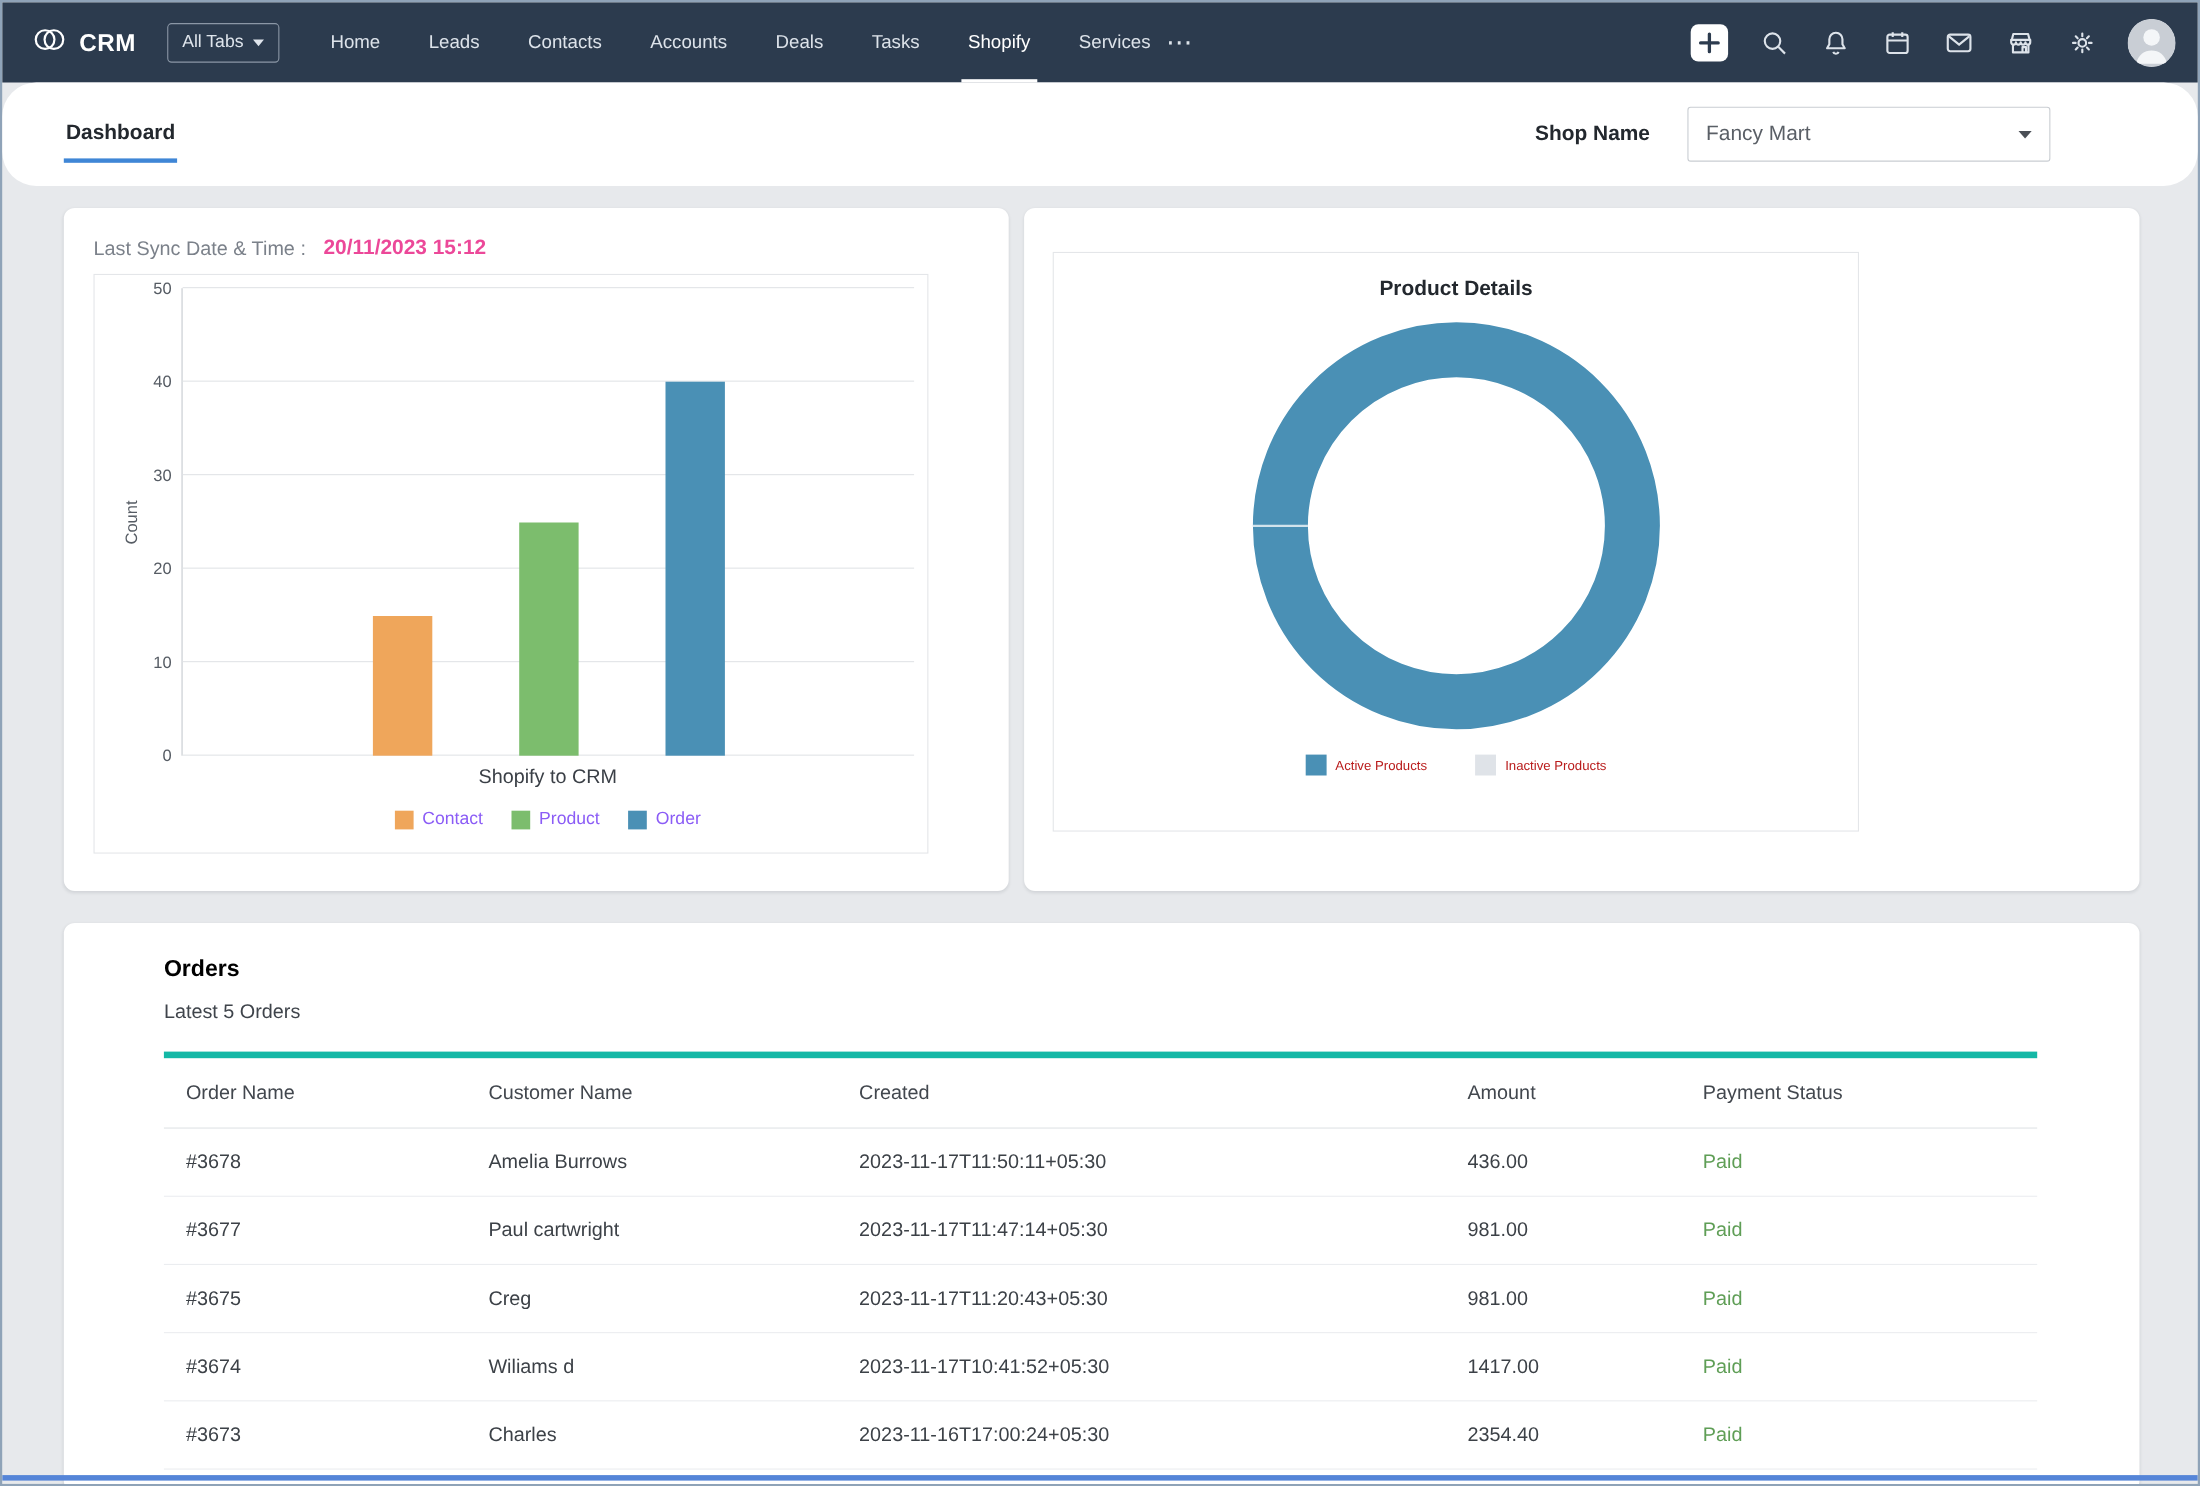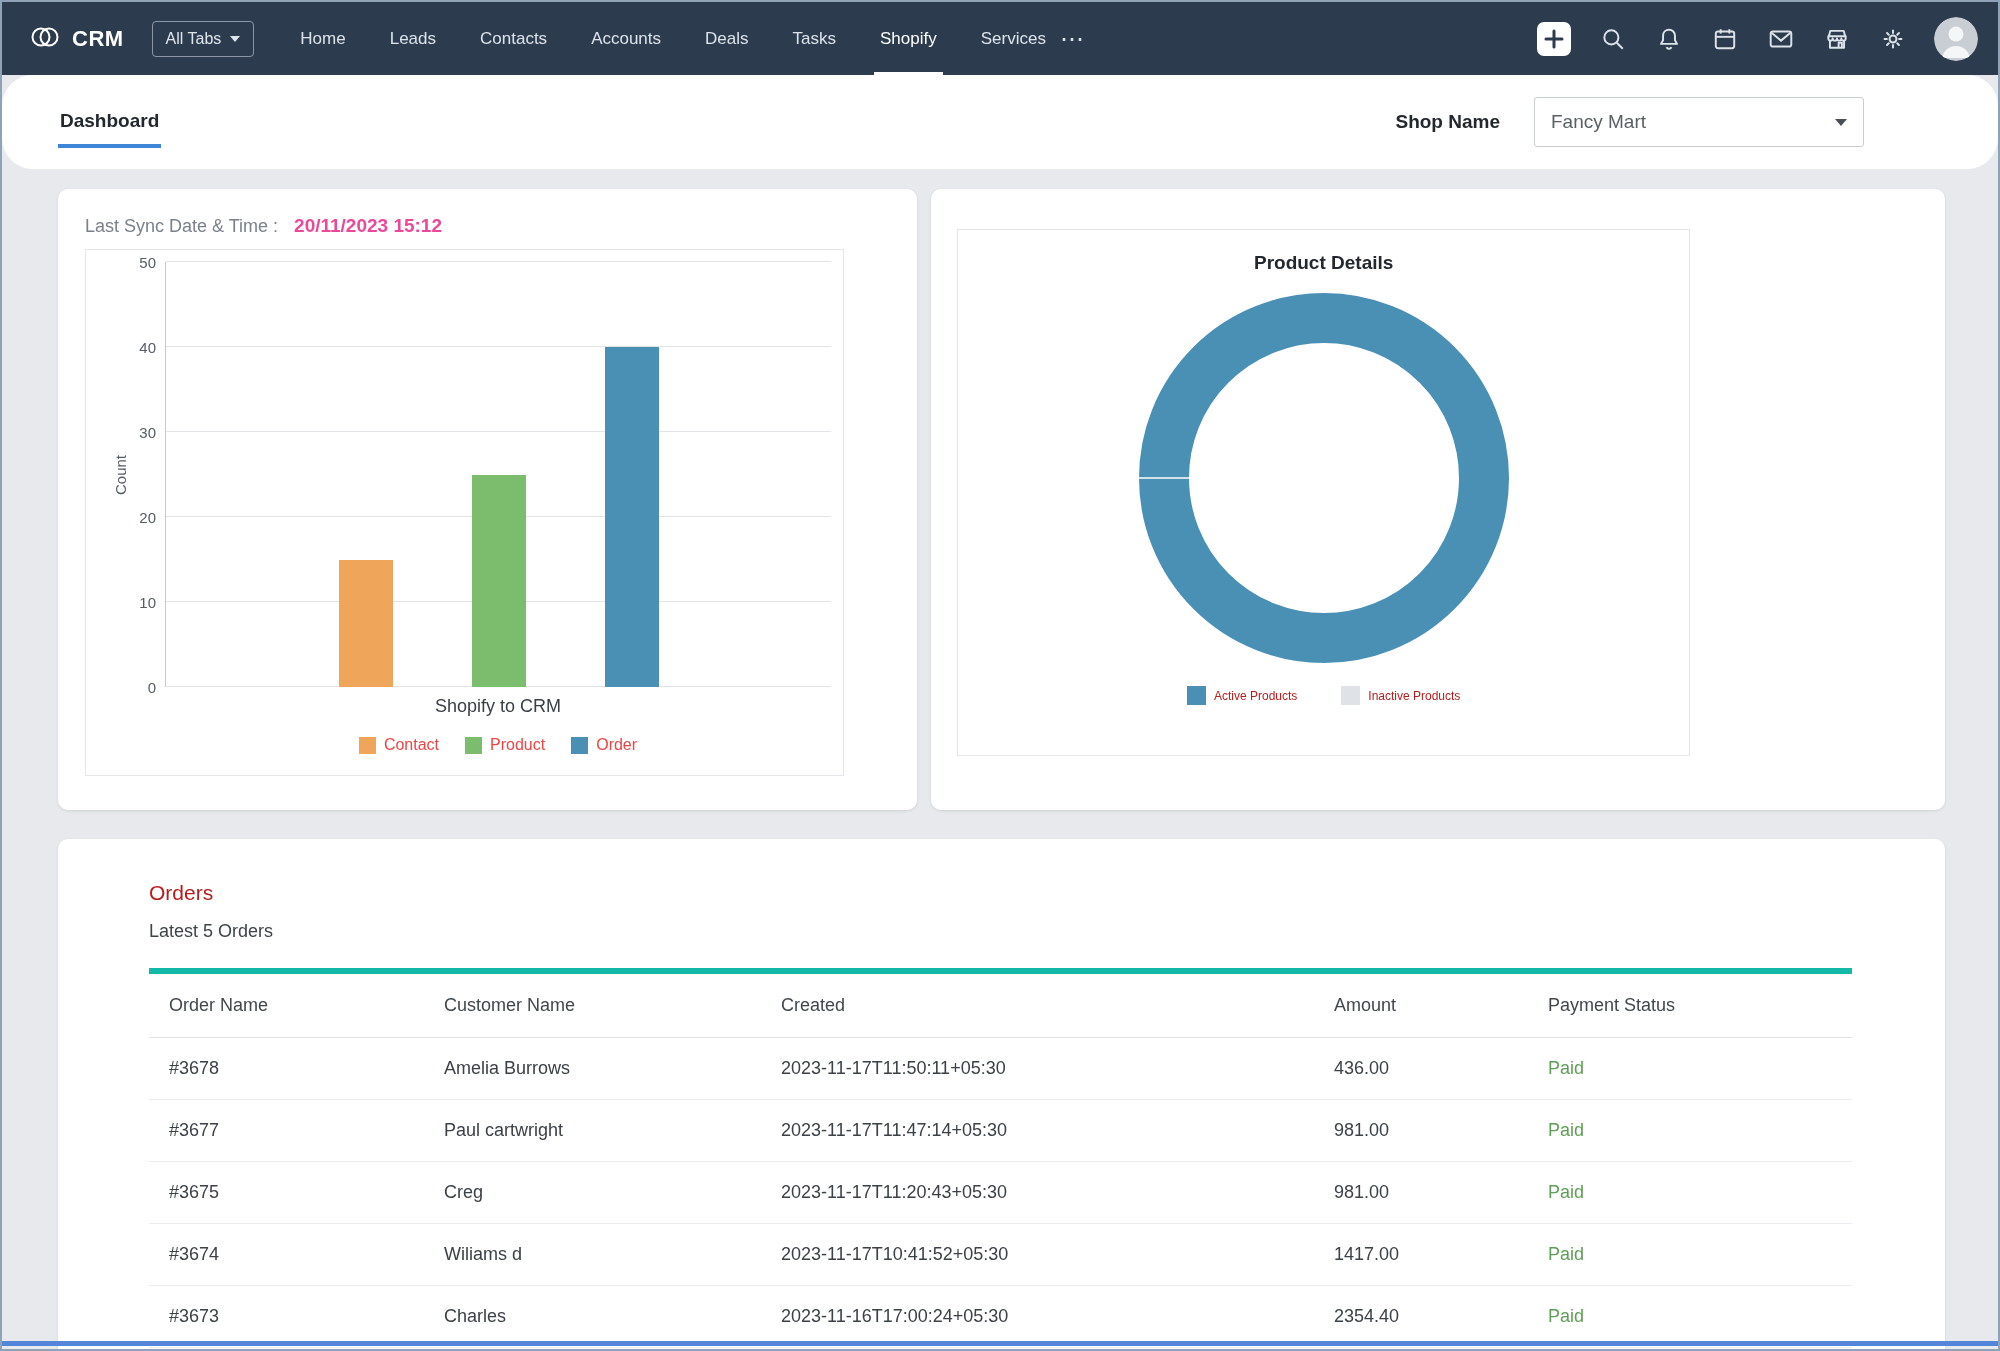--- a/index.html
+++ b/index.html
@@ -64,34 +64,34 @@
   .gridline { position:absolute; left:0; right:0; height:1px; background:#e2e4e7; }
   .ytick { position:absolute; right:calc(100% + 10px); transform:translateY(9px);
            font-size:15px; color:#565c64; width:34px; text-align:right; }
   .bar { position:absolute; bottom:0; width:54px; }
   .ylab { position:absolute; left:34px; top:225px; transform:translate(-50%,-50%) rotate(-90deg);
           font-size:15px; color:#565c64; white-space:nowrap; }
   .xlab { position:absolute; left:79px; width:666px; top:446px; text-align:center;
           font-size:18px; color:#3a3f46; font-weight:500; }
   .chart-legend { position:absolute; left:79px; width:666px; top:486px;
                   display:flex; justify-content:center; gap:26px; }
-  .legend-item { display:flex; align-items:center; gap:8px; font-size:16px; color:#ef4444; font-weight:500; }
+  .legend-item { display:flex; align-items:center; gap:8px; font-size:16px; color:#8b5cf6; font-weight:500; }
   .legend-swatch { width:17px; height:17px; display:inline-block; }
 
   .donut-panel { width:733px; height:527px; border:1px solid #e4e6e9; display:flex;
                  flex-direction:column; align-items:center; }
   .donut-title { margin-top:22px; font-size:19px; font-weight:bold; color:#23282e; }
   .donut-svg { margin-top:14px; }
   .donut-legend { margin-top:18px; display:flex; gap:44px; }
   .donut-legend .legend-item { font-size:12px; color:#b91c1c; }
   .donut-legend .legend-swatch { width:19px; height:19px; }
 
   
   .orders-card { margin-top:29px; padding:30px 93px 20px 91px; min-height:515px; }
-  .orders-title { font-size:21px; font-weight:normal; color:#b91c1c;margin-top:12px; }
+  .orders-title { font-size:21px; font-weight:bold; color:#000000; }
   .orders-subtitle { margin-top:16px; font-size:18px; color:#3f444b; }
   .orders-table { margin-top:26px; border-top:6px solid #14b8a6; }
   .trow { display:grid; grid-template-columns:275px 337px 553px 214px 1fr; align-items:center;
           border-bottom:1px solid #ebedf0; }
   .trow.head { height:64px; border-bottom:1px solid #e0e3e6; }
   .trow.body { height:62px; cursor:pointer; }
   .tcell { padding-left:20px; font-size:18px; color:#3c4147; white-space:nowrap; }
   .trow.head .tcell { color:#42474e; }
 
   .bottom-accent { position:absolute; left:0; right:0; bottom:3px; height:5px;

